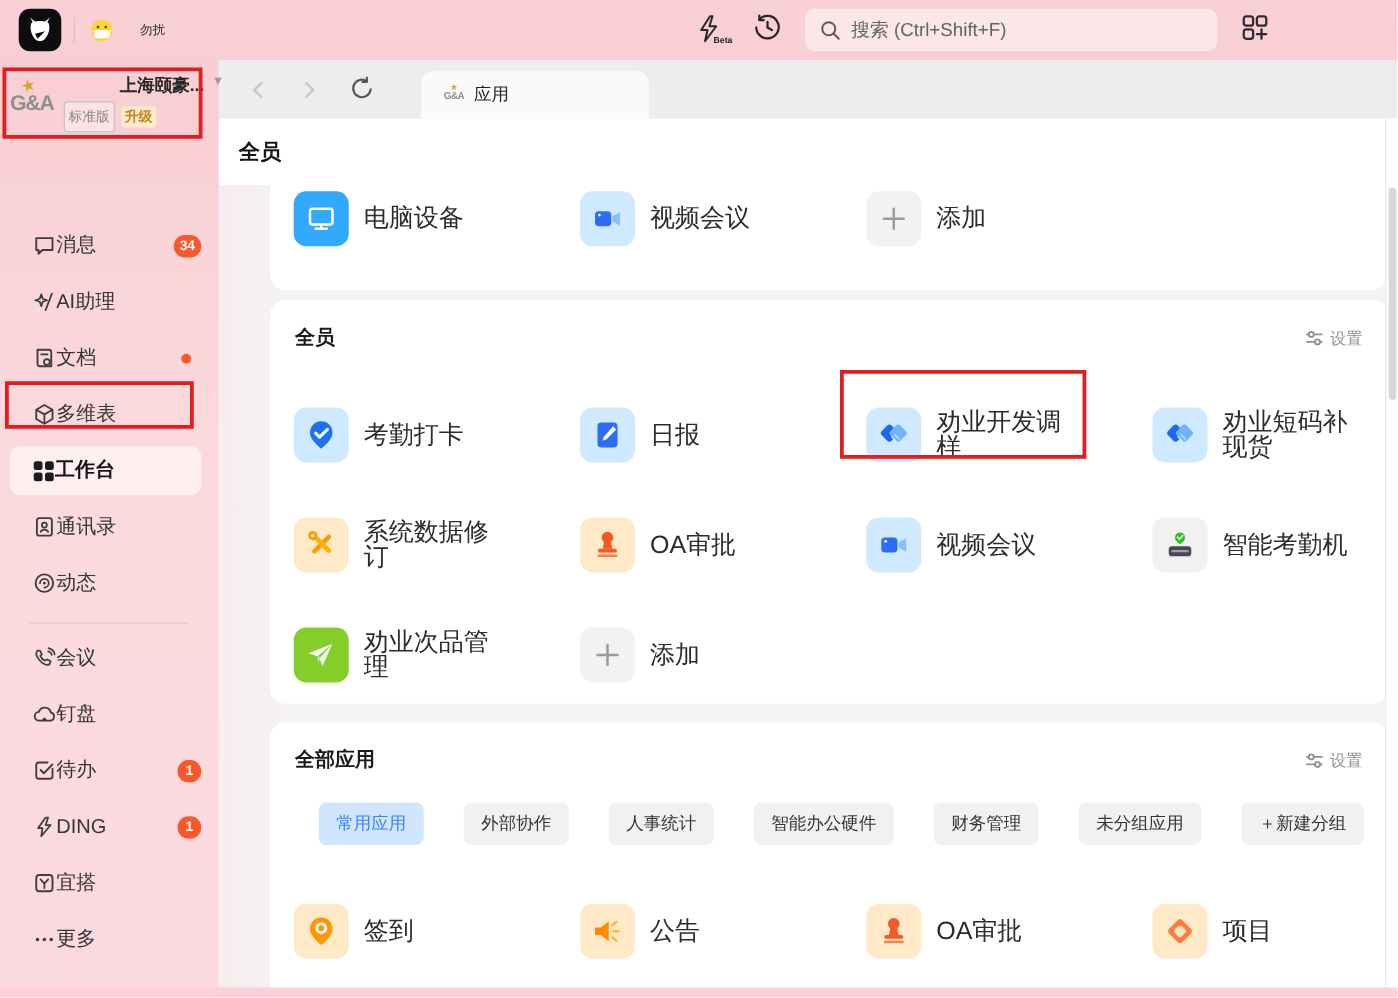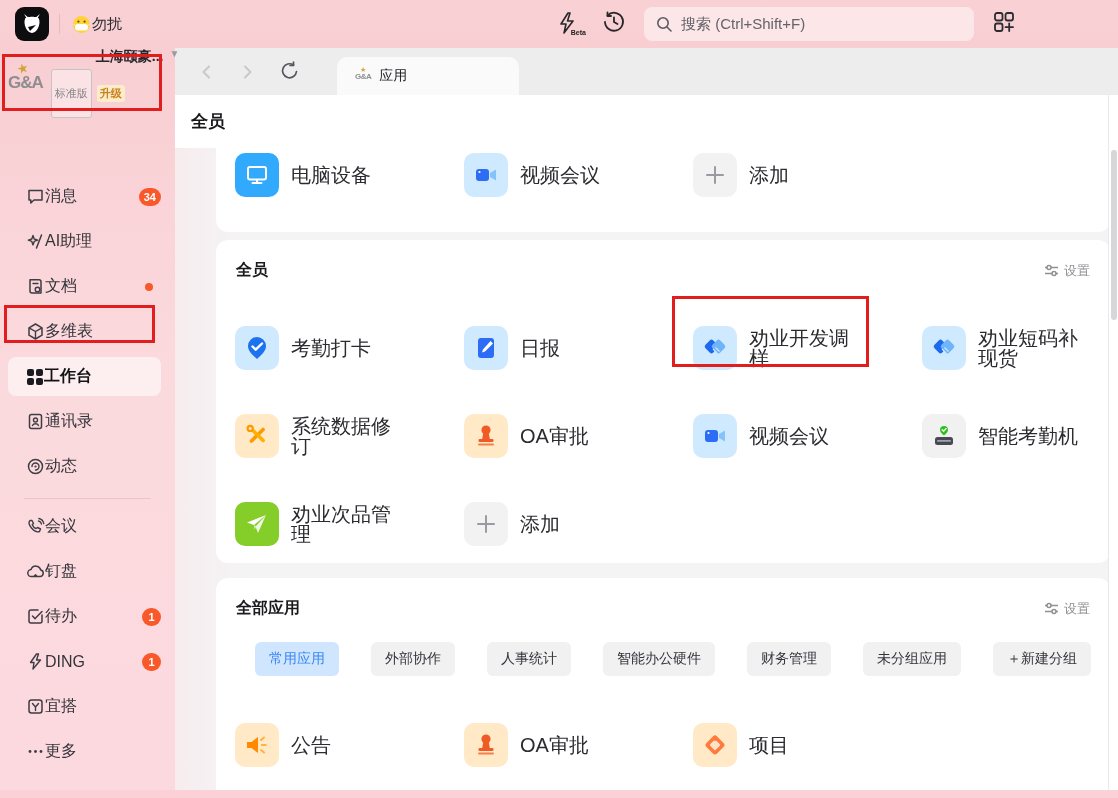--- a/index.html
+++ b/index.html
@@ -7,40 +7,40 @@
     font-family:"Liberation Sans","DejaVu Sans",sans-serif; }
   body { position:relative; background:#fff; }
 
   
   .topbar { position:absolute; left:0; top:0; width:1118px; height:48px;
     background:linear-gradient(180deg,#f9d1d4,#f8ced2); display:flex; align-items:center; z-index:5;}
   .dt-logo { width:34px; height:34px; margin-left:15px; background:#0d0d0f; border-radius:9px;
     position:relative; overflow:hidden; flex:0 0 auto;}
   .dt-logo svg{position:absolute; left:0; top:0;}
   .top-divider { width:1px; height:20px; background:#e8b9bd; margin:0 12px 0 10px;}
-  .dnd { display:flex; align-items:center; gap:1px; font-size:15px; color:#2d2d30;}
+  .dnd { display:flex; align-items:center; gap:21px; font-size:10px; color:#2d2d30;}
   .top-right { position:absolute; left:558px; top:0; height:48px; display:flex; align-items:center; gap:18px;}
   .beta-ic { position:relative; width:26px; height:24px;}
   .beta-ic .beta-txt{ position:absolute; right:-2px; bottom:0; font-size:7px; color:#222; font-weight:bold;}
   .searchbox { width:330px; height:34px; background:rgba(255,255,255,.48); border-radius:8px;
     display:flex; align-items:center; padding:0 12px; gap:8px; }
   .searchbox span { font-size:15px; color:#63636a; }
 
   
   .sidebar { position:absolute; left:0; top:48px; width:175px; height:750px;
     background:linear-gradient(180deg,#f8ced2 0%,#fbdade 45%,#fcd9de 100%); z-index:4;}
   .org { position:absolute; left:8px; top:10px; width:152px; height:50px; display:flex; align-items:center;}
   .org-logo { position:relative; font-weight:bold; font-size:17px; color:#8e8e90; letter-spacing:-1px; margin-right:8px;}
   .org-logo .star { position:absolute; left:9px; top:-12px; color:#d2a437; font-size:13px; transform:rotate(-15deg);}
   .org-main { display:flex; flex-direction:column; gap:3px;}
   .org-name-row { display:flex; gap:6px;margin-left:45px;}
   .org-name { font-size:14px; font-weight:bold; color:#26262b; white-space:nowrap;}
   .org-caret { color:#9b9b9f; font-size:10px;}
   .org-badges { display:flex; align-items:center; gap:5px;}
-  .edition { font-size:11px; color:#86868b; border:1px solid #c4c4c8; border-radius:3px; padding:16px 3px; background:rgba(255,255,255,.4);}
+  .edition { font-size:11px; color:#86868b; border:1px solid #c4c4c8; border-radius:3px; padding:4px 3px; background:rgba(255,255,255,.4);}
   .upgrade { font-size:11px; font-weight:bold; color:#c9821c; background:#fbeccb; border-radius:3px; padding:1px 3px;}
   .nav { position:absolute; left:0; top:126px; width:175px;}
   .nav2 { top:456px;}
   .nav-item { position:relative; height:45px; display:flex; align-items:center; padding-left:26px; cursor:pointer;}
   .nav-item .lbl { font-size:16px; color:#33333a;}
   .nav-item.active .lbl { font-weight:bold; color:#131316;}
   .nav-item.active::before { content:""; position:absolute; left:8px; right:14px; top:3px; bottom:3px;
     background:rgba(255,255,255,.55); border-radius:8px;}
   .nav-item > * { position:relative; }
   .nav-badge { position:absolute; right:14px; min-width:19px; height:18px; background:#f8582a; color:#fff;
@@ -479,20 +479,29 @@
       <span class="pill">人事统计</span>
       <span class="pill">智能办公硬件</span>
       <span class="pill">财务管理</span>
       <span class="pill">未分组应用</span>
       <span class="pill">＋新建分组</span>
     </div>
     <div class="appgrid g3">
       <div class="app">
         <span class="app-ic bg-lorange">
           <svg width="28" height="28" viewBox="0 0 28 28">
+            <path d="M14 3 a9 9 0 0 1 9 9 c0 6-6.5 10.5-9 13 c-2.5-2.5-9-7-9-13 a9 9 0 0 1 9-9 Z" fill="#ff9500"></path>
+            <circle cx="14" cy="11.5" r="3.6" fill="none" stroke="#fff" stroke-width="2.4"></circle>
+          </svg>
+        </span>
+        <span class="app-lbl">签到</span>
+      </div>
+      <div class="app">
+        <span class="app-ic bg-lorange">
+          <svg width="28" height="28" viewBox="0 0 28 28">
             <path d="M4 11 h4.5 L15 6 V22 L8.5 17 H4 Z" fill="#ff8a00"></path>
             <path d="M18 9 l3-2.5 M18.8 14 h4 M18 19 l3 2.5" stroke="#ffb23e" stroke-width="2" stroke-linecap="round"></path>
           </svg>
         </span>
         <span class="app-lbl">公告</span>
       </div>
       <div class="app">
         <span class="app-ic bg-lorange">
           <svg width="28" height="28" viewBox="0 0 28 28">
             <circle cx="14" cy="8" r="4.6" fill="#f05a26"></circle>

